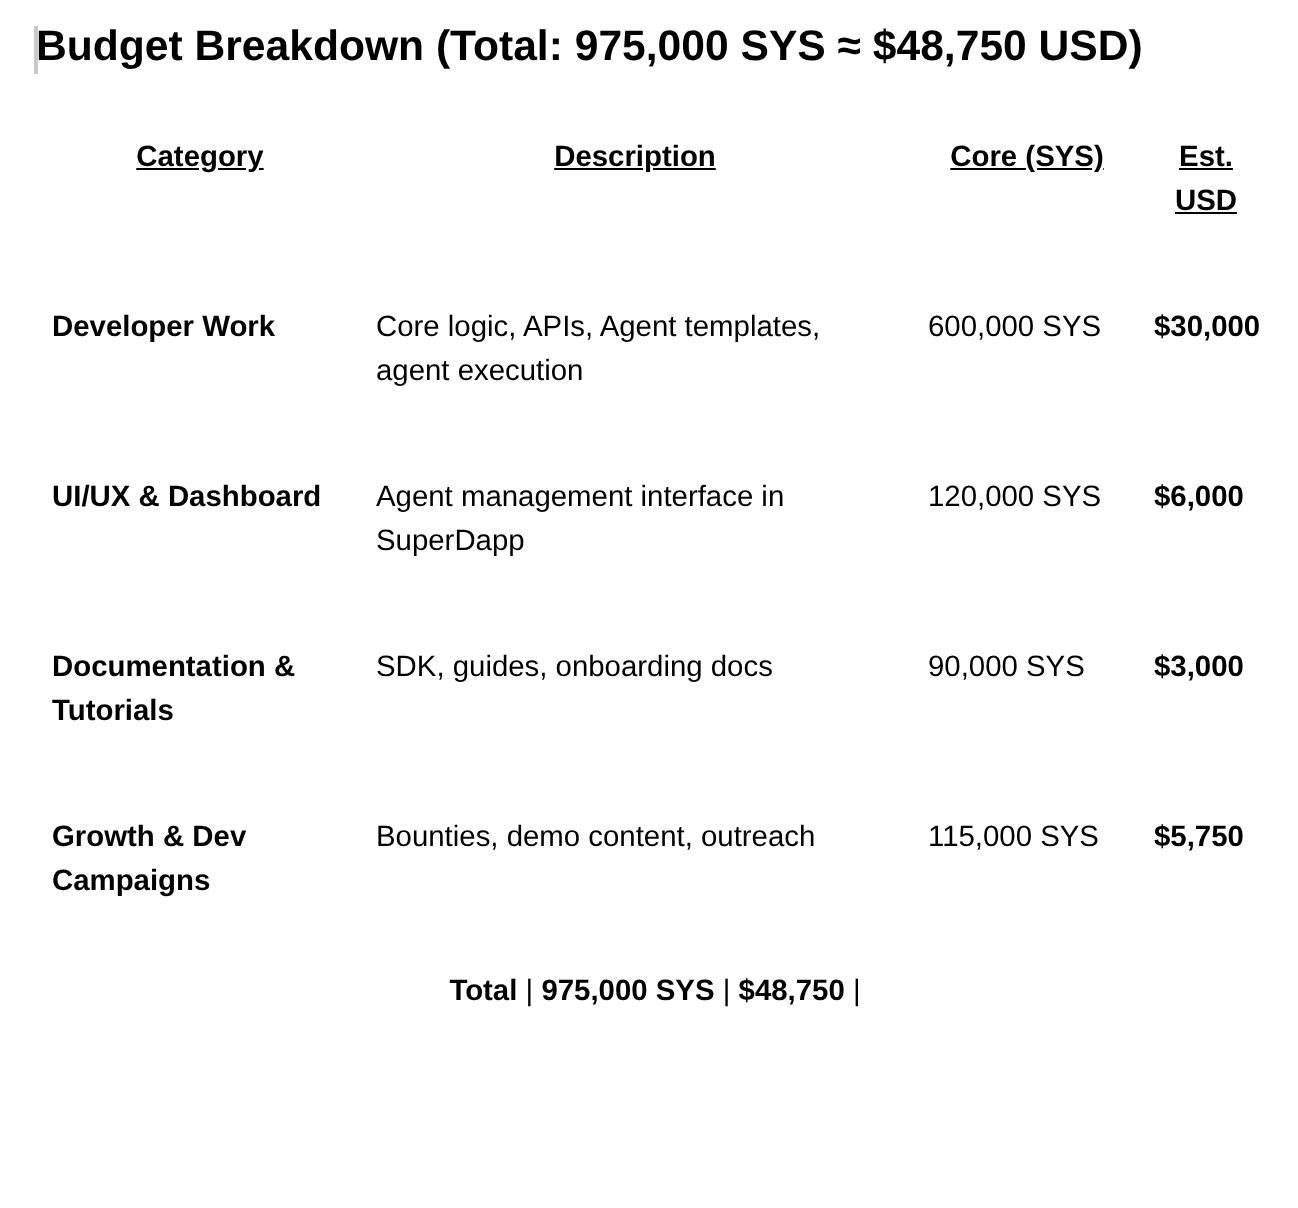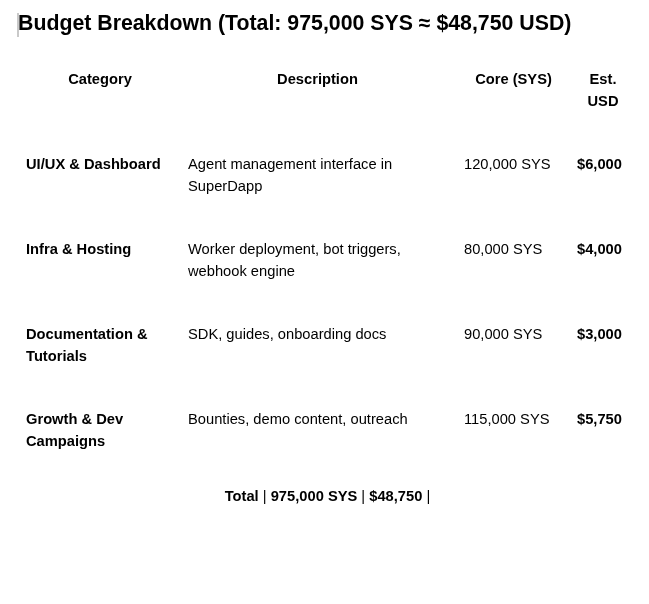--- a/index.html
+++ b/index.html
@@ -40,20 +40,21 @@
     font-size: 14.7px;
     line-height: 22px;
   }
   tr.hrow, tr.drow { height: 85px; }
   tr.frow { height: 39px; }
   th {
     font-weight: 700;
     text-align: center;
     vertical-align: top;
     padding: 13px 2px 0 2px;
+    text-decoration: underline;
   }
   td { vertical-align: top; padding-top: 13px; }
   td.cat  { font-weight: 700; padding-left: 6px;  padding-right: 10px; }
   td.desc { padding-left: 8px;  padding-right: 14px; }
   td.cost { padding-left: 9px;  padding-right: 2px; }
   td.usd  { font-weight: 700; padding-left: 5px; }
   td.foot {
     text-align: center;
     padding-top: 5px;
     padding-right: 0;
@@ -79,30 +80,30 @@
   <thead>
     <tr class="hrow">
       <th>Category</th>
       <th>Description</th>
       <th>Core (SYS)</th>
       <th>Est. USD</th>
     </tr>
   </thead>
   <tbody>
     <tr class="drow">
+      <td class="cat">Developer Work</td>
+      <td class="desc">Core logic, APIs, Agent templates, agent execution</td>
+      <td class="cost">600,000 SYS</td>
+      <td class="usd">$30,000</td>
+    </tr>
+    <tr class="drow">
       <td class="cat">UI/UX &amp; Dashboard</td>
       <td class="desc">Agent management interface in SuperDapp</td>
       <td class="cost">120,000 SYS</td>
       <td class="usd">$6,000</td>
-    </tr>
-    <tr class="drow">
-      <td class="cat">Infra &amp; Hosting</td>
-      <td class="desc">Worker deployment, bot triggers, webhook engine</td>
-      <td class="cost">80,000 SYS</td>
-      <td class="usd">$4,000</td>
     </tr>
     <tr class="drow">
       <td class="cat">Documentation &amp; Tutorials</td>
       <td class="desc">SDK, guides, onboarding docs</td>
       <td class="cost">90,000 SYS</td>
       <td class="usd">$3,000</td>
     </tr>
     <tr class="drow">
       <td class="cat">Growth &amp; Dev Campaigns</td>
       <td class="desc">Bounties, demo content, outreach</td>

